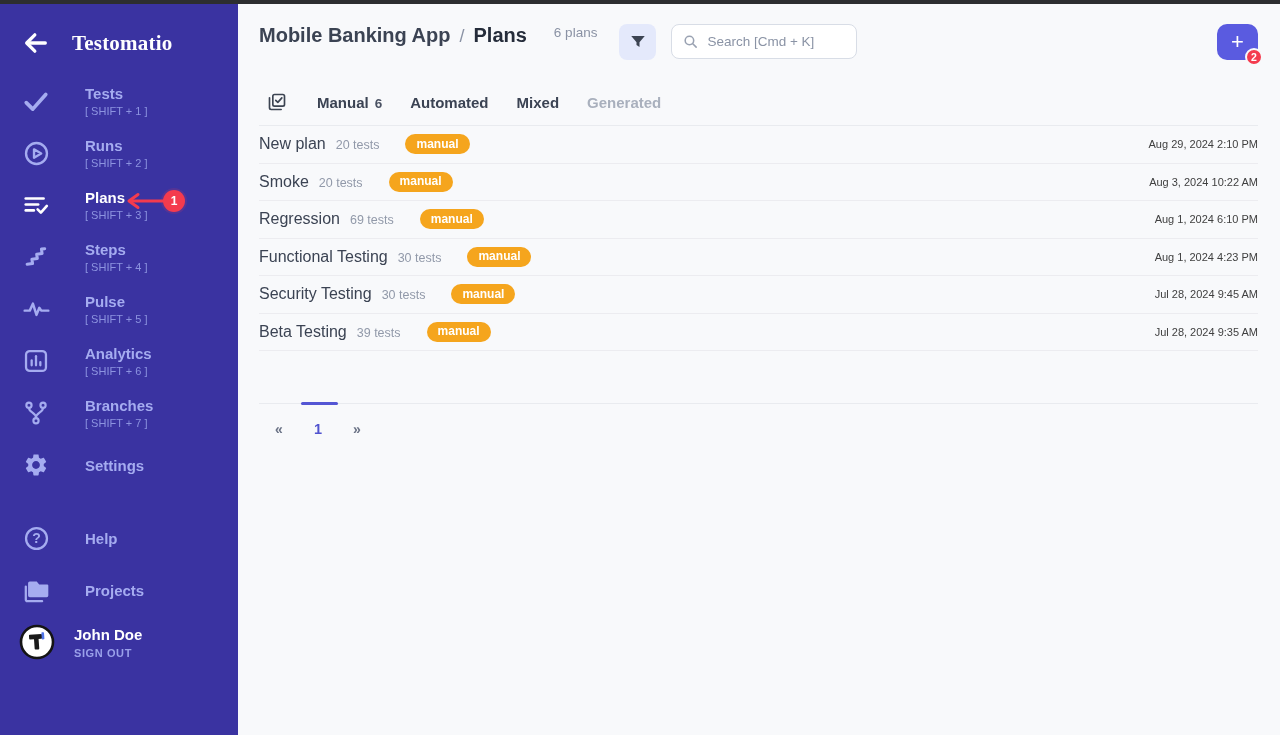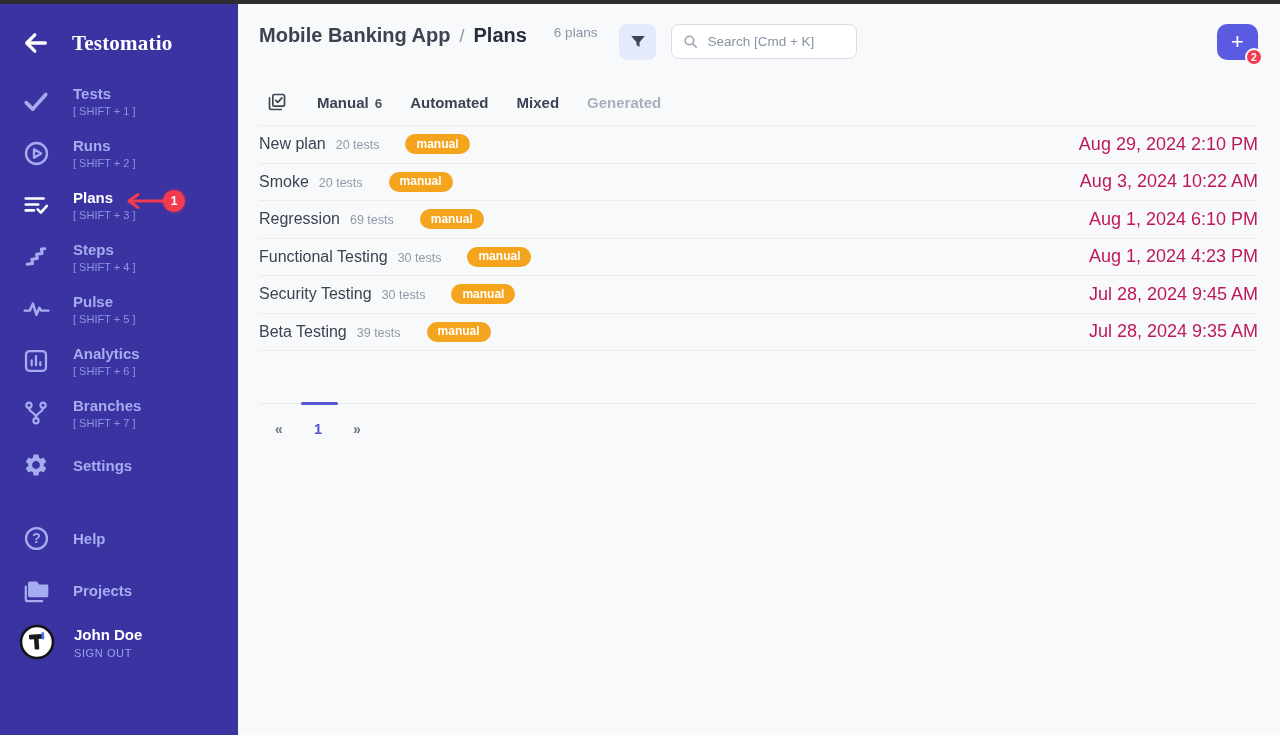--- a/index.html
+++ b/index.html
@@ -9,29 +9,29 @@
   .topstrip { position:absolute; top:0; left:0; width:1280px; height:4px; background:#2d2e30; z-index:30; }
 
   
   .sidebar { width:238px; height:735px; background:#3a33a1; flex:0 0 238px; position:relative; padding-top:4px; }
   .logo-row { display:flex; align-items:center; padding:22px 0 0 22px; height:56px; }
   .logo-row .back { width:28px; height:28px; display:inline-flex; cursor:pointer; }
   .logo-title { color:#ffffff; font-size:21px; font-weight:bold; margin-left:22px; letter-spacing:0.2px;font-family:Liberation Serif, serif; }
   nav.primary { margin-top:15px; }
   .nav-item { display:flex; align-items:center; height:52px; padding-left:22px; cursor:pointer; }
   .nav-icon { width:28px; height:28px; display:inline-flex; align-items:center; justify-content:center; flex:0 0 28px; }
-  .nav-text { margin-left:23px; display:flex; flex-direction:column; justify-content:space-between; }
+  .nav-text { margin-left:35px; display:flex; flex-direction:column; justify-content:space-between; }
   .nav-label { color:#a5acf0; font-size:15px; font-weight:bold; line-height:19px; }
   .nav-shortcut { color:#8d94e0; font-size:11px; line-height:14px; margin-top:1px; }
   .nav-item.active .nav-label { color:#ffffff; }
   .nav-secondary { margin-top:21px; }
   .user-row { display:flex; align-items:center; height:52px; padding-left:19px; cursor:pointer; }
   .user-text { margin-left:19px; display:flex; flex-direction:column; }
   .user-name { color:#ffffff; font-size:15px; font-weight:bold; line-height:18px;text-align:center; }
-  .user-signout { color:#9aa1ea; font-size:11px; letter-spacing:0.6px; margin-top:3px; }
+  .user-signout { color:#9aa1ea; font-size:11px; letter-spacing:0.6px; margin-top:3px;font-weight:bold; }
 
   
   .annotation-arrow { position:absolute; left:124px; top:192px; z-index:40; pointer-events:none; }
   .annotation-badge { position:absolute; left:163px; top:190px; width:22px; height:22px; background:#f43b4e;
       border-radius:50%; color:#fff; font-size:12px; font-weight:bold; display:flex; align-items:center;
       justify-content:center; z-index:41; box-shadow:0 0 0 2px rgba(244,59,78,0.15); }
 
   
   main { flex:1; height:735px; padding:4px 22px 0 21px; position:relative; }
   .header { display:flex; align-items:flex-start; margin-top:20px; height:38px; }
@@ -60,21 +60,21 @@
   .tab .tab-count { font-size:13.5px; margin-left:6px; color:#4a5263; font-weight:bold; }
   .tab.disabled { color:#a9b0bd; cursor:default; }
   .tab:nth-of-type(2) { margin-left:30px; }
 
   .rows { }
   .row { display:flex; align-items:center; height:37.5px; border-bottom:1px solid #ececf0; cursor:pointer; }
   .plan-name { font-size:16px; color:#3b4353; font-weight:500; }
   .plan-tests { font-size:12.5px; color:#9199a9; margin-left:10px; position:relative; top:1px; }
   .badge-manual { margin-left:26px; background:#f5a51d; color:#ffffff; font-size:12px; font-weight:bold;
       padding:2.5px 11px 3.5px; border-radius:11px; line-height:14px; }
-  .plan-date { margin-left:auto; font-size:18px; color:#be185d; }
+  .plan-date { margin-left:auto; font-size:11px; color:#404040; }
 
   .pagination-top { margin-top:52px; border-top:1px solid #e9ebef; position:relative; }
   .page-accent { position:absolute; left:42px; top:-2px; width:37px; height:3px; background:#5456d4; border-radius:2px; }
   .pagination { display:flex; align-items:center; margin-top:17px; padding-left:12px; }
   .pg { width:16px; text-align:center; font-size:14px; color:#6b7386; font-weight:bold; cursor:pointer; }
   .pg.page-num { color:#5053cf; margin:0 23px; font-size:14.5px; }
 </style>
 </head>
 <body>
 

